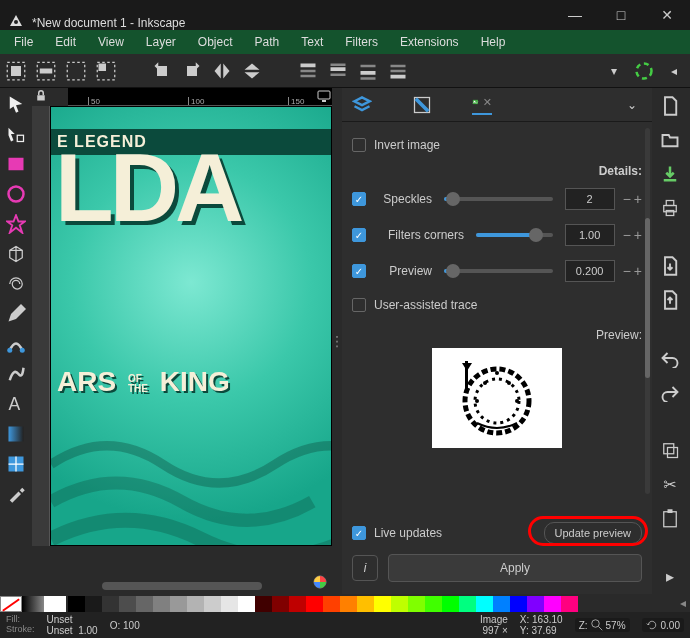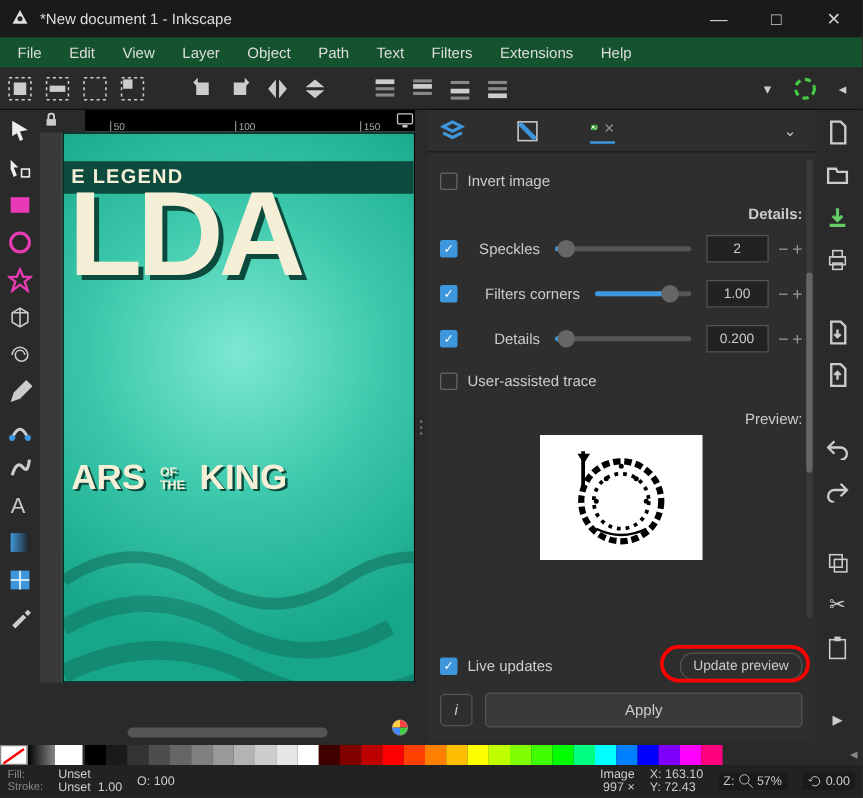--- a/index.html
+++ b/index.html
@@ -1,17 +1,17 @@
 <!DOCTYPE html>
 <html><head>
 <meta charset="utf-8">
 <style>
   * { box-sizing: border-box; margin: 0; padding: 0; font-family: "Segoe UI", Arial, sans-serif; }
   body { width: 690px; height: 638px; background: #2a2a2a; color: #ccc; font-size: 12px; overflow: hidden; position: relative; }
-  .titlebar { height: 30px; background: #1a1a1a; display: flex; align-items: center; padding-left: 8px; }
+  .titlebar { height: 30px; background: #1a1a1a; display: flex; align-items: flex-end; padding-left: 8px; }
   .titlebar .app-icon { width: 16px; height: 16px; margin-right: 8px; }
   .titlebar .title { flex: 1; font-size: 12px; color: #ddd; }
   .titlebar .win-btns { display: flex; }
   .win-btn { width: 46px; height: 30px; display: flex; align-items: center; justify-content: center; color: #ccc; font-size: 14px; }
   .menubar { height: 24px; background: #14532d; display: flex; align-items: center; padding: 0 6px; gap: 6px; }
   .menu-item { padding: 2px 8px; font-size: 12px; color: #ddd; }
   .toolbar { height: 34px; background: #2a2a2a; display: flex; align-items: center; padding: 0 6px; gap: 10px; border-bottom: 1px solid #111; }
   .tbar-icon { width: 20px; height: 20px; display: flex; align-items: center; justify-content: center; }
   .tbar-spacer { flex: 1; }
   .body-row { display: flex; height: 506px; }
@@ -388,21 +388,21 @@
           </div>
         <div class="numbox">1.00</div>
         <div class="stepper">
             <span>−</span>
             <span>+</span>
           </div>
       </div>
 
       <div class="param-row">
         <span class="chk checked">✓</span>
-        <span style="width:58px">Details</span>
+        <span style="width:58px">Preview</span>
         <div class="slider">
             <div class="track-fill" style="width:8%"></div>
             <div class="knob" style="left:8%"></div>
           </div>
         <div class="numbox">0.200</div>
         <div class="stepper">
             <span>−</span>
             <span>+</span>
           </div>
       </div>
@@ -564,21 +564,21 @@
   <div class="status-seg">
     <span><span>O:</span> <span>100</span></span>
   </div>
   <span style="flex:1"></span>
   <div class="status-seg" style="text-align:right">
     <span>Image</span>
     <span>997 ×</span>
   </div>
   <div class="status-seg">
     <span><span>X:</span> <span>163.10</span></span>
-    <span><span>Y:</span> <span>72.43</span></span>
+    <span><span>Y:</span> <span>37.69</span></span>
   </div>
   <div class="zoom-box">
     <span>Z:</span>
     <svg width="12" height="12" viewBox="0 0 16 16">
         <circle cx="6" cy="6" r="5" fill="none" stroke="#ccc"></circle>
         <path d="M10 10 L15 15" stroke="#ccc"></path>
       </svg>
     <span>57%</span>
   </div>
   <div class="zoom-box">

